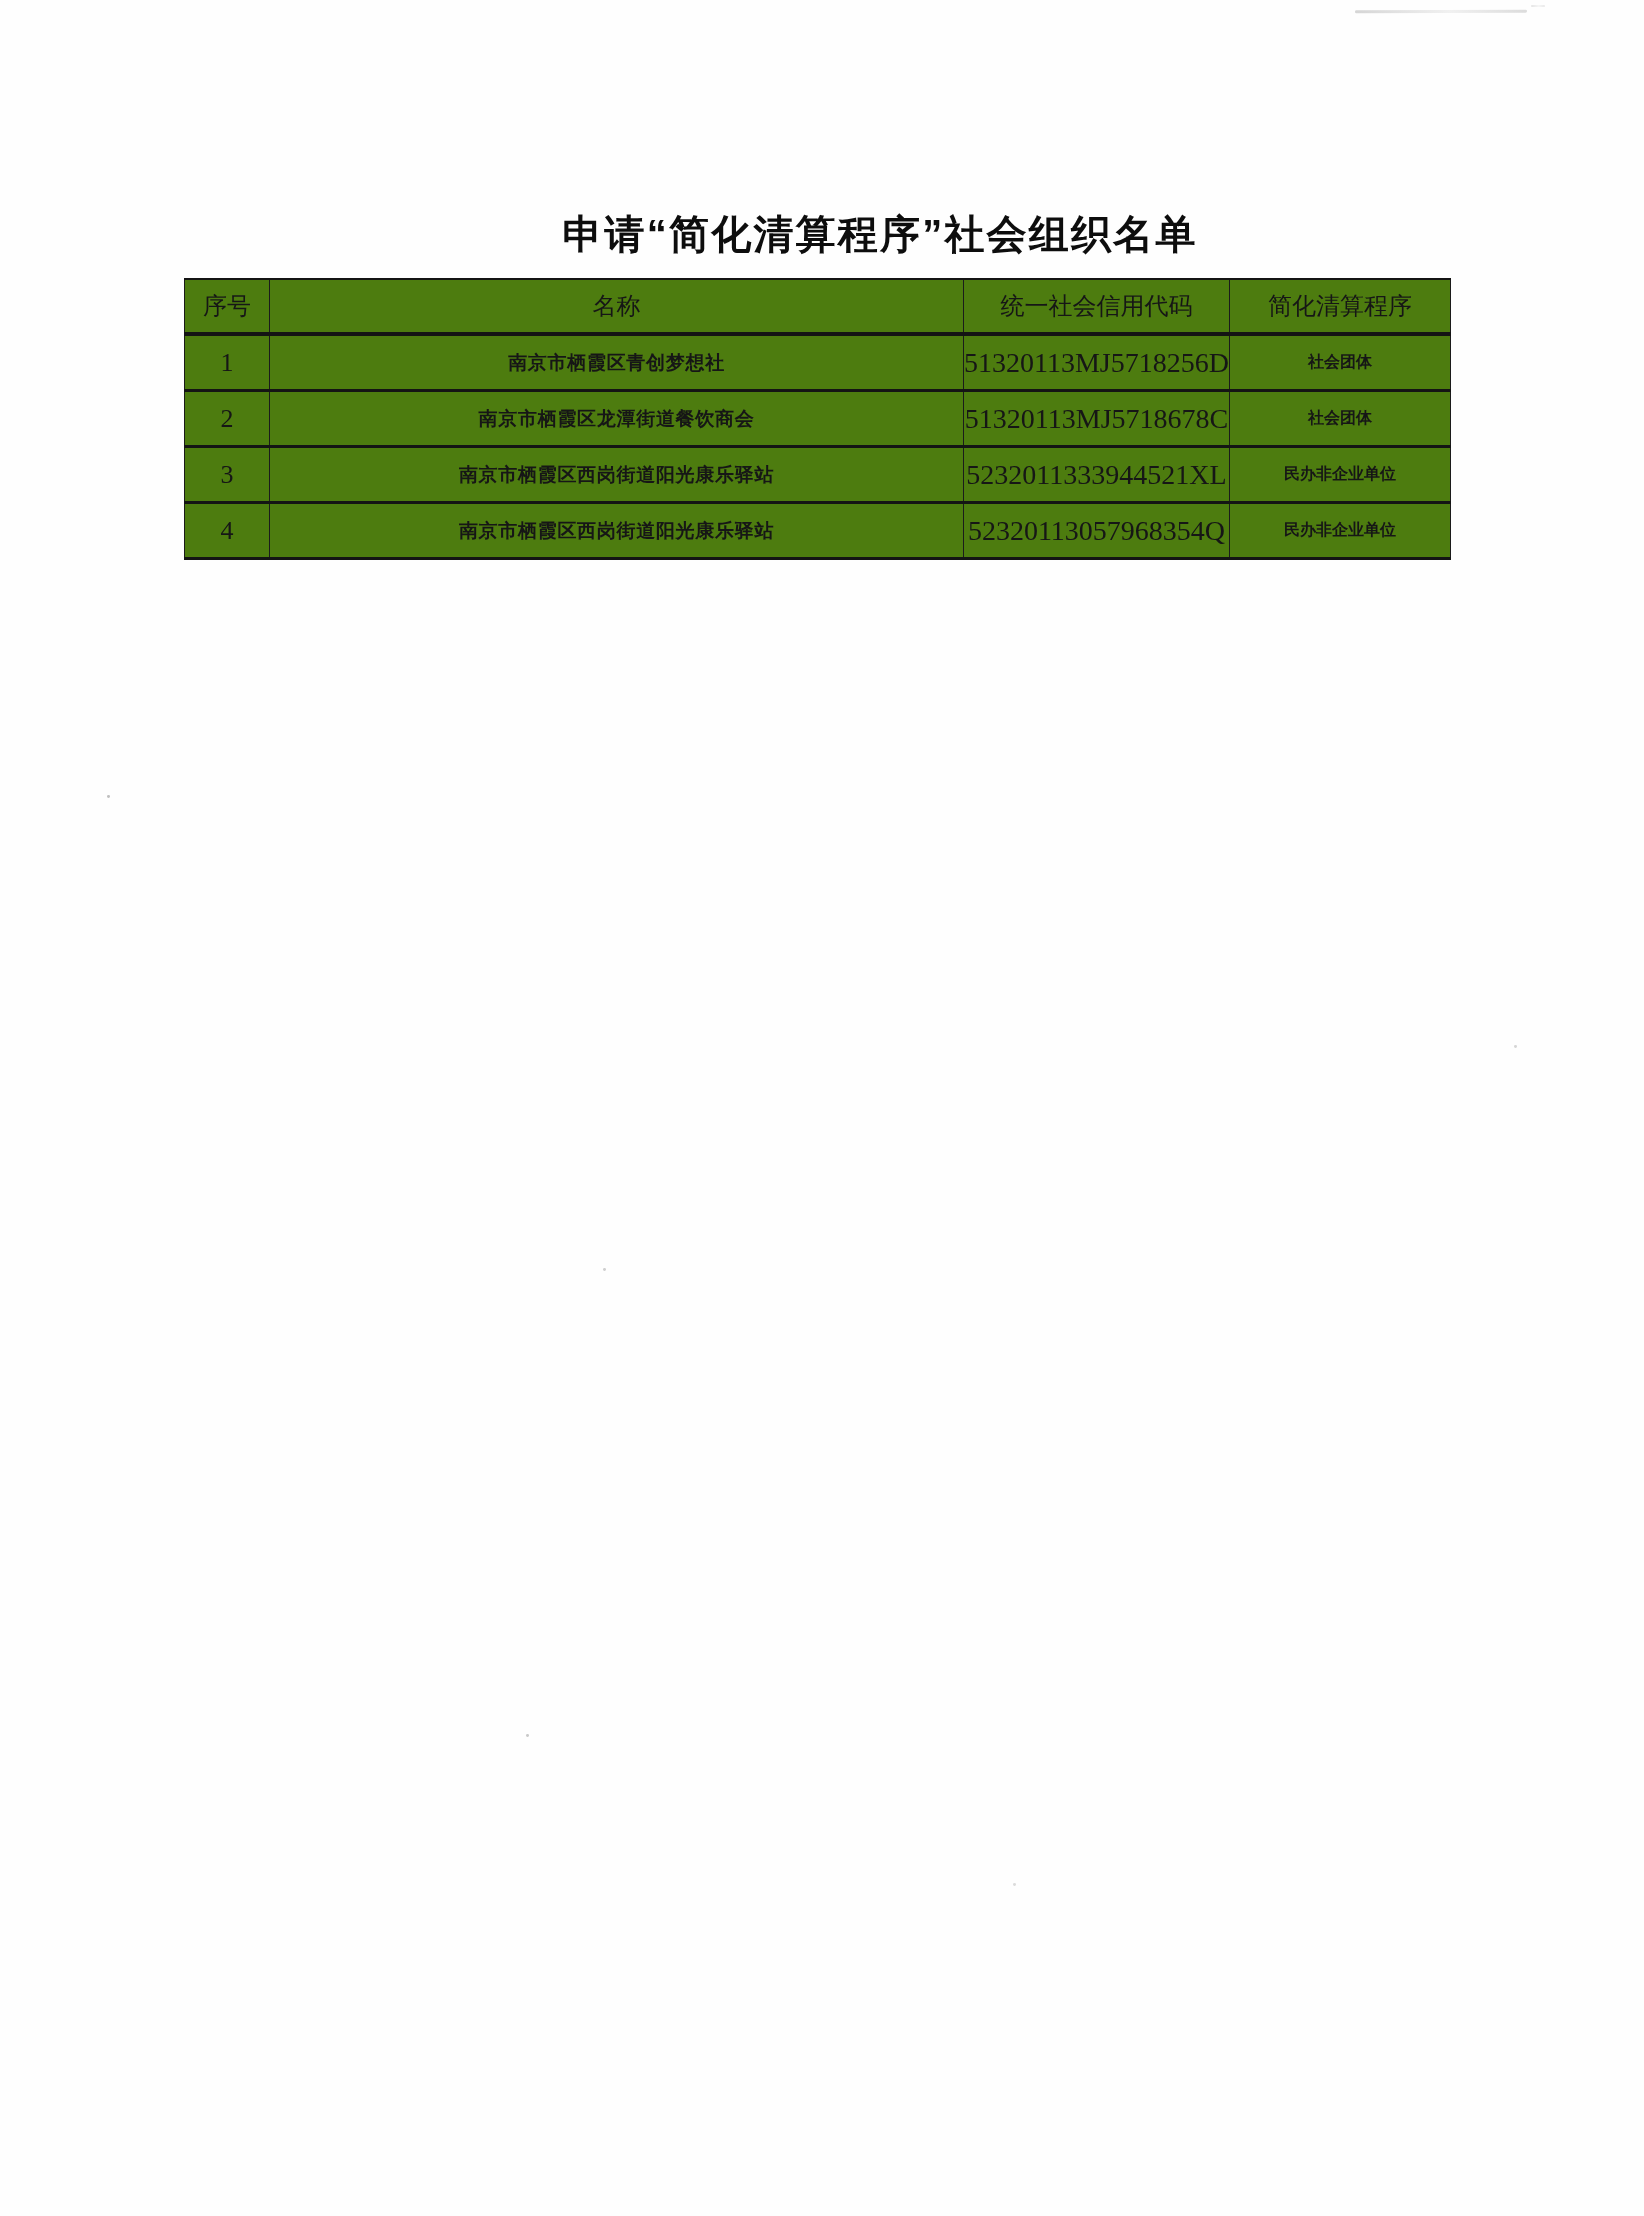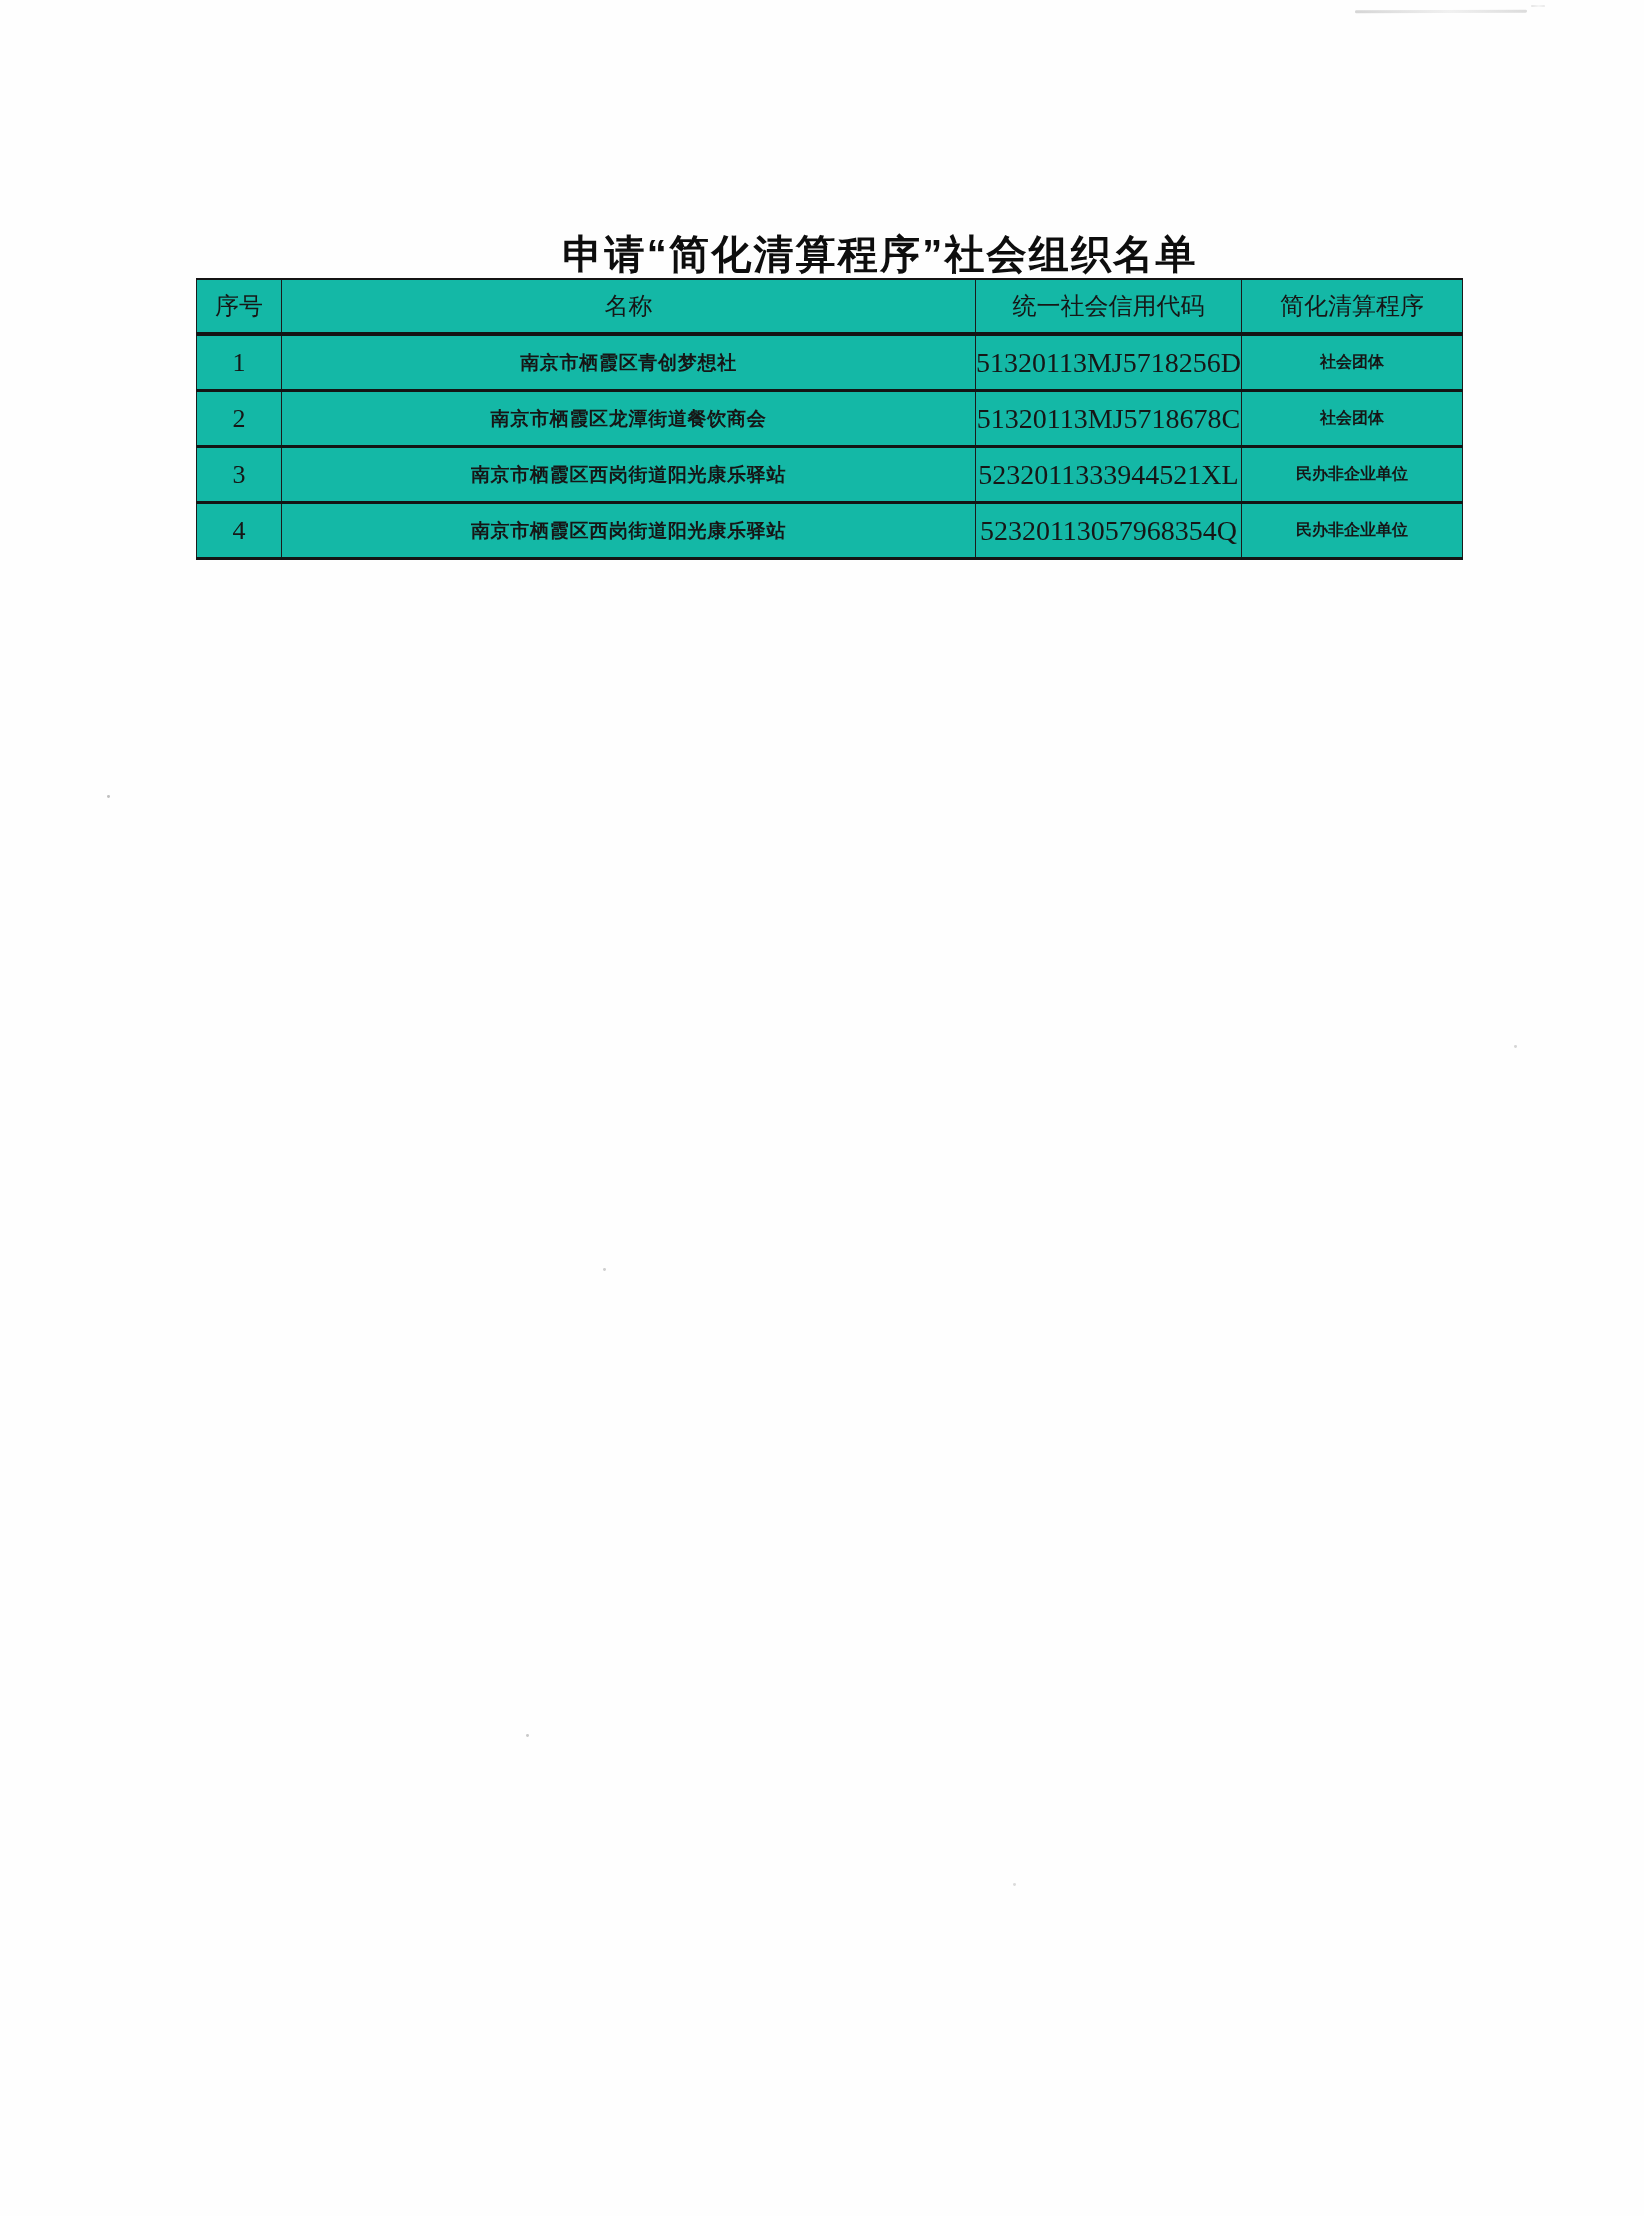--- a/index.html
+++ b/index.html
@@ -29,38 +29,38 @@
     position: absolute;
     width: 2.9px;
     height: 2.9px;
     border-radius: 50%;
     background: #8a8a8a;
     opacity: .55;
   }
   .doc-title {
     position: absolute;
     left: 303px;
-    top: 200px;
+    top: 180px;
     width: 1154px;
     text-align: center;
     font-family: "Liberation Sans", sans-serif;
     font-weight: bold;
     font-size: 40px;
     letter-spacing: 2.2px;
     color: #0d0d0d;
     white-space: nowrap;
   }
   table.org-table {
     position: absolute;
-    left: 196px;
+    left: 184px;
     top: 278px;
     width: 1265px;
     border-collapse: collapse;
     table-layout: fixed;
-    background: #14b8a6;
+    background: #4d7c0f;
   }
   table.org-table col.c-seq  { width: 85px; }
   table.org-table col.c-name { width: 694px; }
   table.org-table col.c-code { width: 266px; }
   table.org-table col.c-type { width: 221px; }
   table.org-table th,
   table.org-table td {
     border-left: 1.4px solid #1b1b1b;
     border-right: 1.4px solid #1b1b1b;
     border-top: 3.6px solid #141414;

